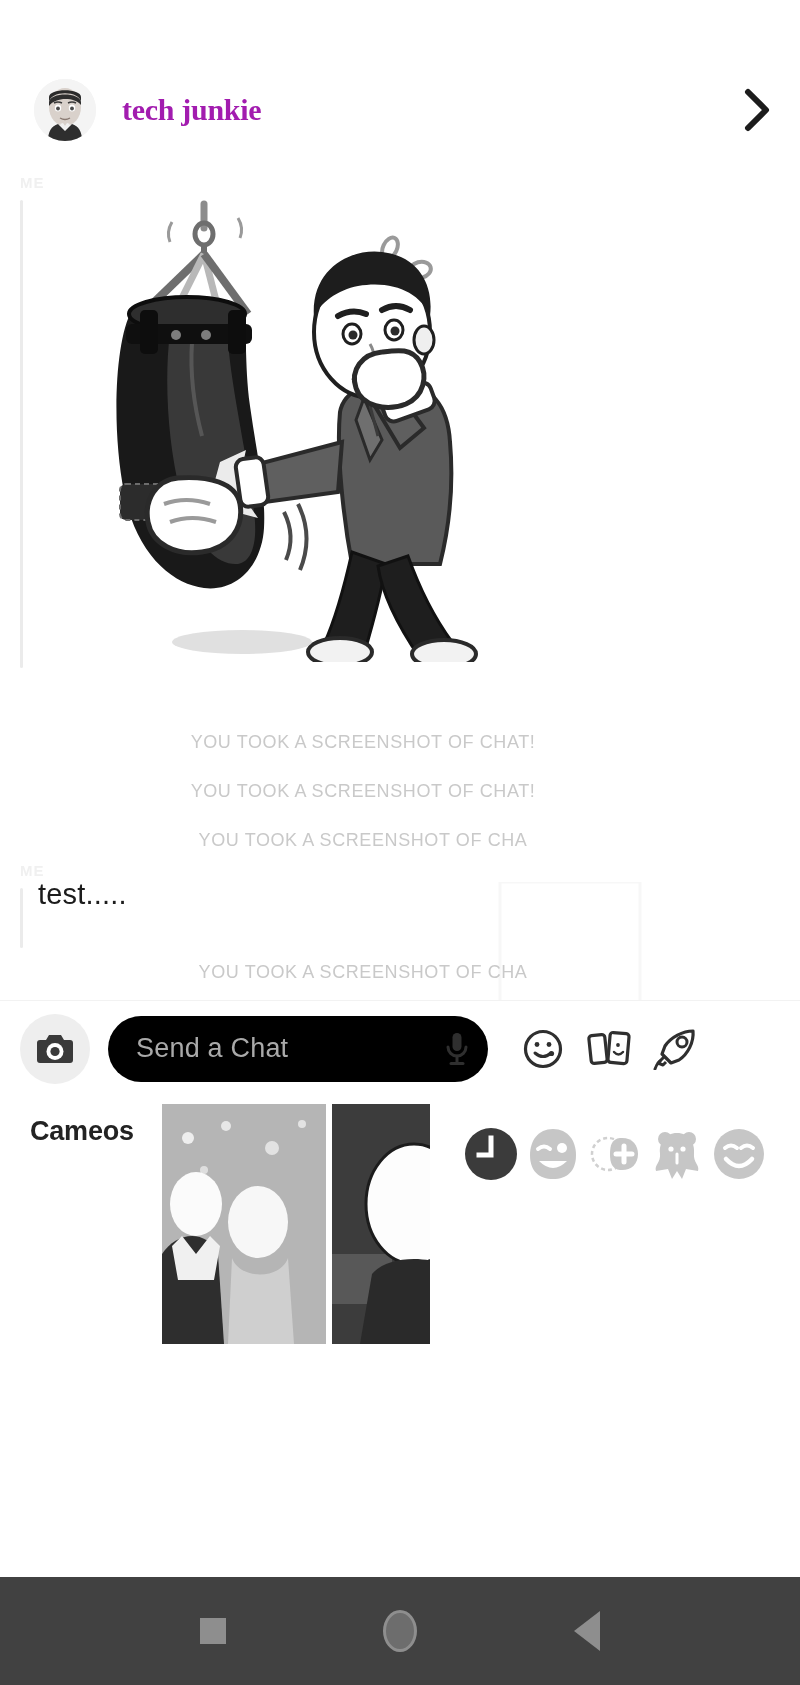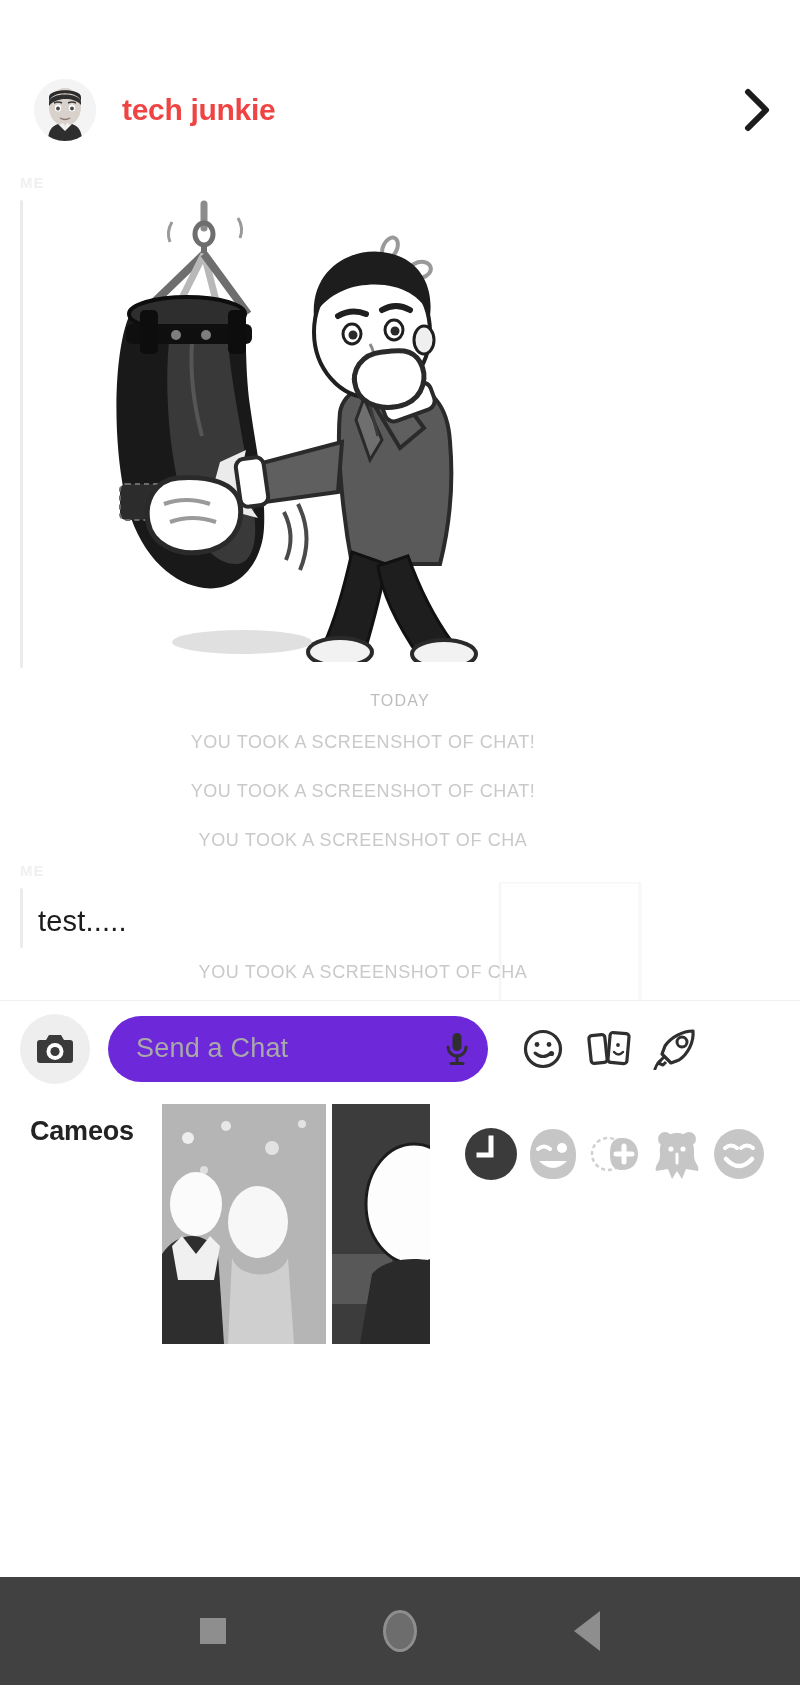--- a/index.html
+++ b/index.html
@@ -35,23 +35,24 @@
     background: #f3f3f3;
     position: relative;
     overflow: hidden;
     flex: 0 0 auto;
   }
   .avatar svg { display:block; width:100%; height:100%; }
   .friend-name {
     margin-left: 26px;
     font-size: 30px;
     font-weight: 700;
-    color: #ef4444;
+    color: #a21caf;
     letter-spacing: -0.3px;
     flex: 1 1 auto;
+    font-family: Liberation Serif, serif;
   }
   .chevron-right {
     width: 34px; height: 44px;
     flex: 0 0 auto;
     display:flex; align-items:center; justify-content:center;
   }
   .chevron-right svg { display:block; }
 
   
   .conversation {
@@ -114,21 +115,21 @@
   .sys-1 { top: 570px; }
   .sys-2 { top: 619px; }
   .sys-3 { top: 668px; }
   .sys-4 { top: 800px; }
 
   .text-msg { position: absolute; left: 0; top: 700px; width: 800px; }
   .text-msg .msg-sender { top: 0px; }
   .text-msg .sender-bar { left: 20px; top: 26px; height: 60px; }
   .text-bubble {
     position: absolute;
-    left: 38px; top: 43px;
+    left: 38px; top: 16px;
     font-size: 29px;
     font-weight: 400;
     color: #1c1c1c;
     letter-spacing: 0.2px;
   }
 
   
   .input-bar {
     flex: 0 0 auto;
     height: 96px;
@@ -144,21 +145,21 @@
     background: #eeeeee;
     display: flex; align-items: center; justify-content: center;
     flex: 0 0 auto;
   }
   .chat-field {
     flex: 1 1 auto;
     height: 66px;
     margin-left: 18px;
     margin-right: 18px;
     max-width: 380px;
-    background: #6d28d9;
+    background: #000000;
     border-radius: 34px;
     display: flex;
     align-items: center;
     padding: 0 18px 0 28px;
   }
   .chat-placeholder {
     flex: 1 1 auto;
     font-size: 27px;
     color: #a9a9a9;
     letter-spacing: 0.2px;
@@ -378,21 +379,20 @@
           <rect x="330" y="196" width="52" height="28" rx="9" fill="#ffffff" stroke="#2a2a2a" stroke-width="4" transform="rotate(-20 356 210)"></rect>
 
           <path d="M330 160 C310 162 298 178 304 196 C310 214 334 220 354 212
                    C372 204 376 184 368 170 C360 156 346 158 330 160 Z" fill="#ffffff" stroke="#2a2a2a" stroke-width="5"></path>
 
           <ellipse cx="190" cy="450" rx="70" ry="12" fill="#d8d8d8" opacity="0.8"></ellipse>
         </svg>
       </div>
     </div>
 
-    <div class="day-divider">TODAY</div>
 
     <div class="sys-note sys-1">YOU TOOK A SCREENSHOT OF CHAT!</div>
     <div class="sys-note sys-2">YOU TOOK A SCREENSHOT OF CHAT!</div>
     <div class="sys-note sys-3">YOU TOOK A SCREENSHOT OF CHA</div>
 
     <div class="msg-group text-msg">
       <div class="msg-sender">ME</div>
       <div class="sender-bar"></div>
       <div class="text-bubble">test.....</div>
     </div>

